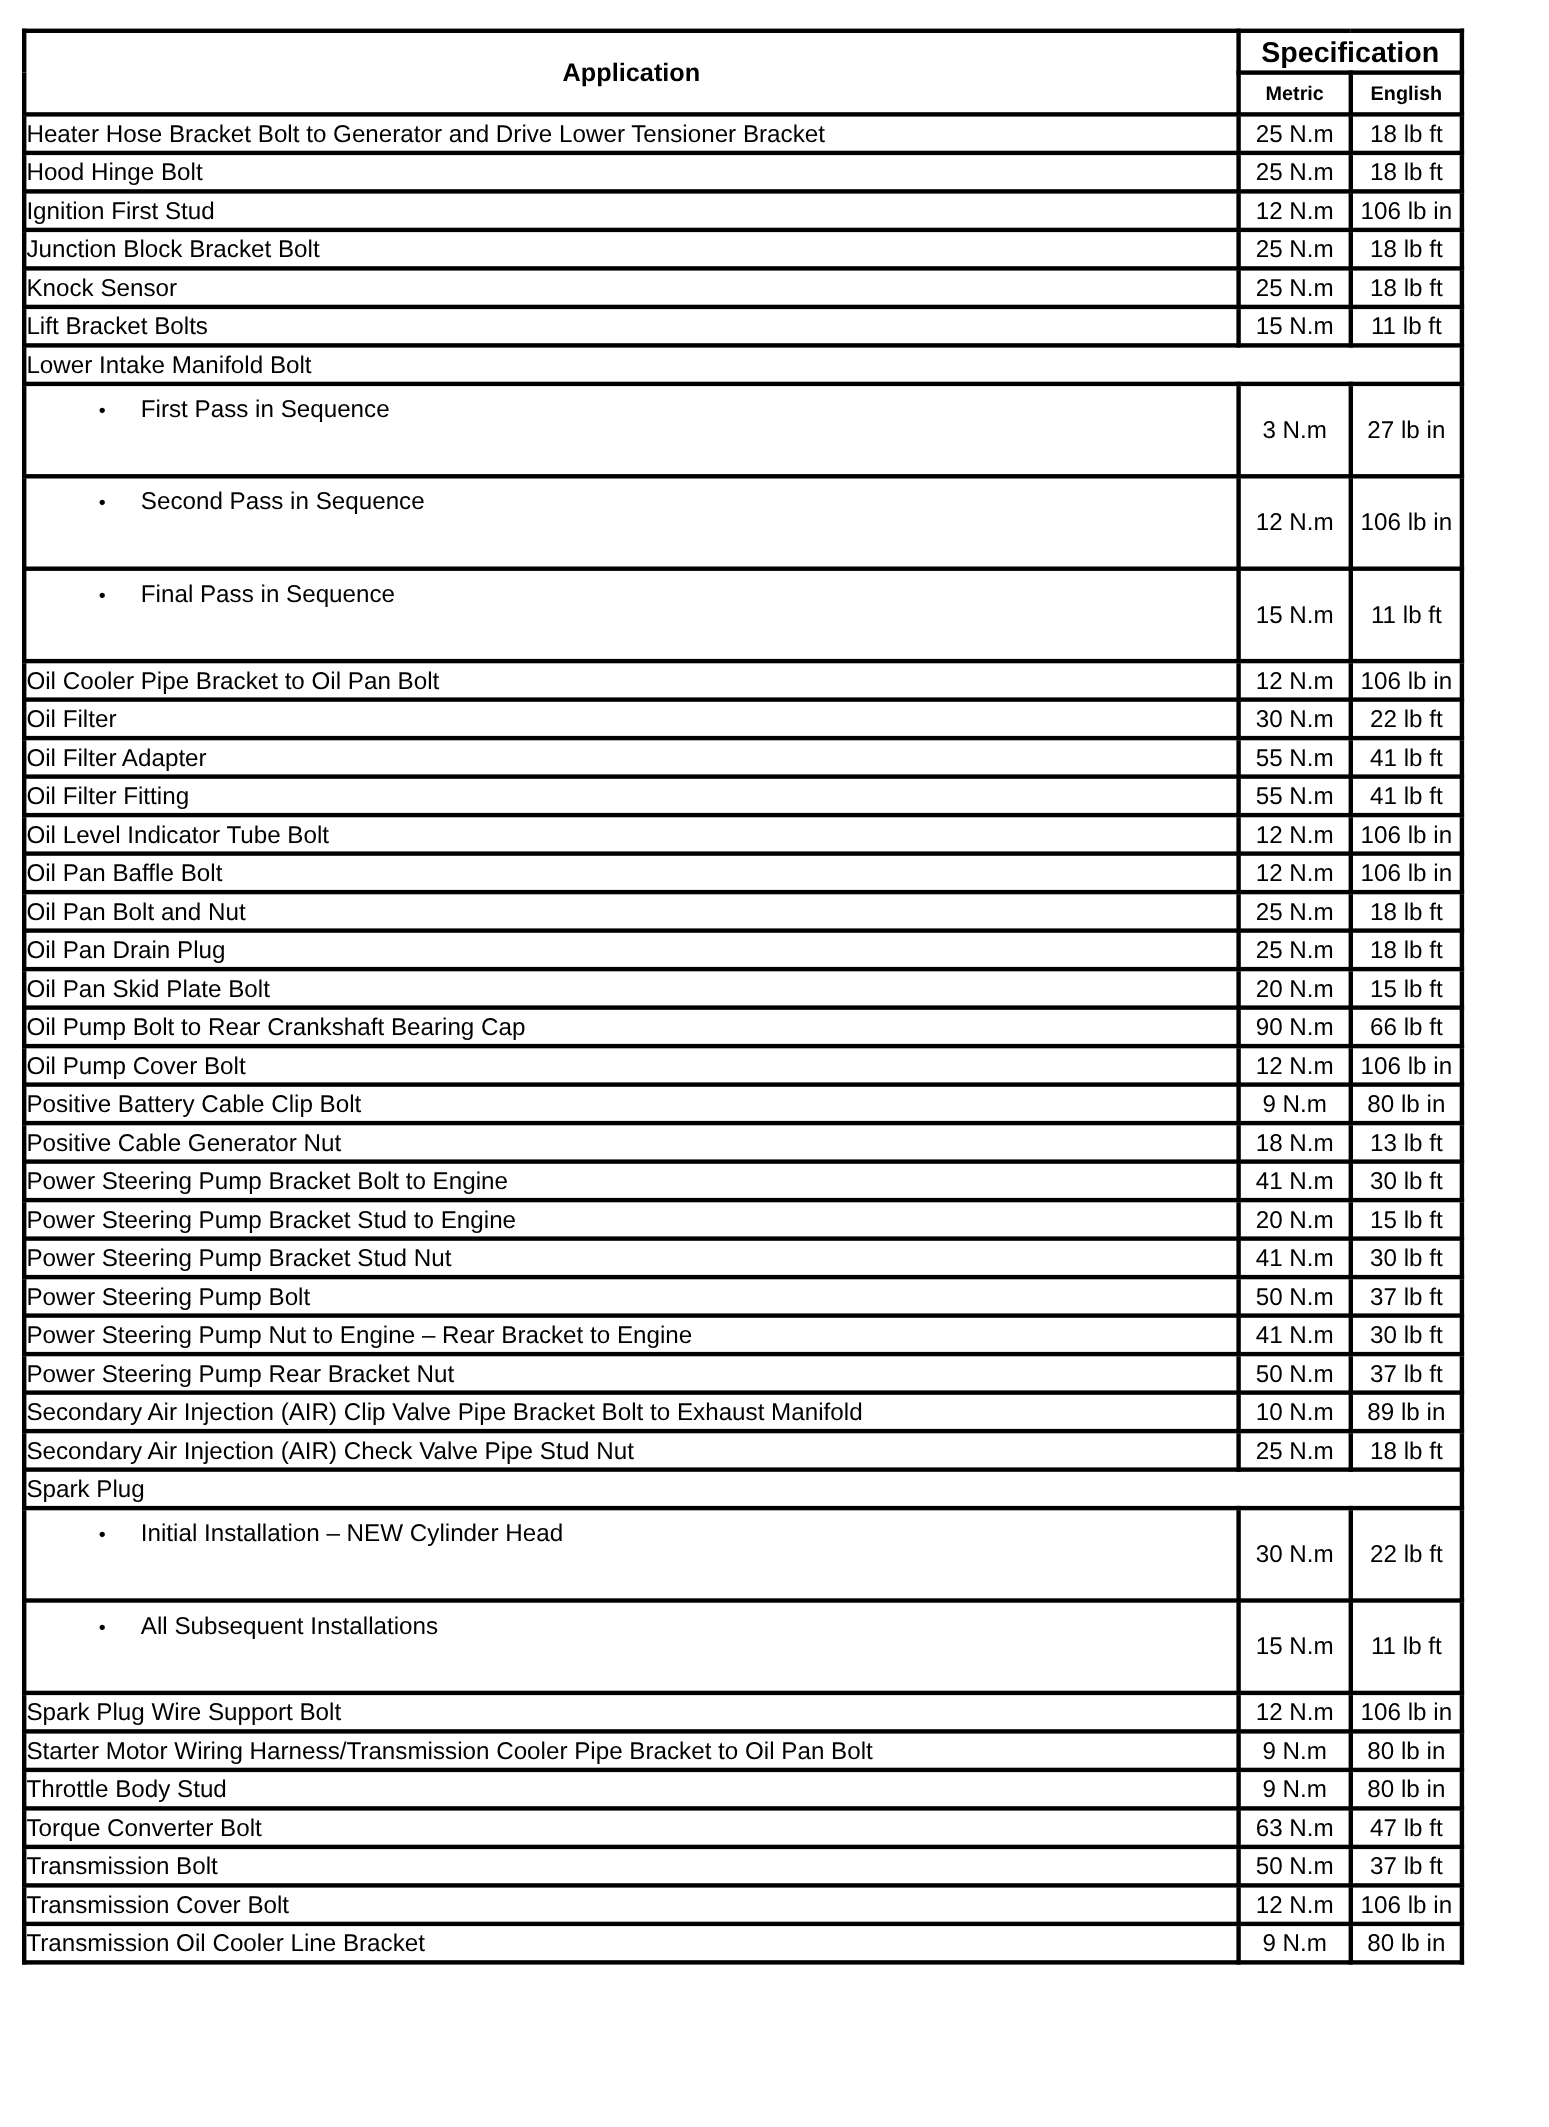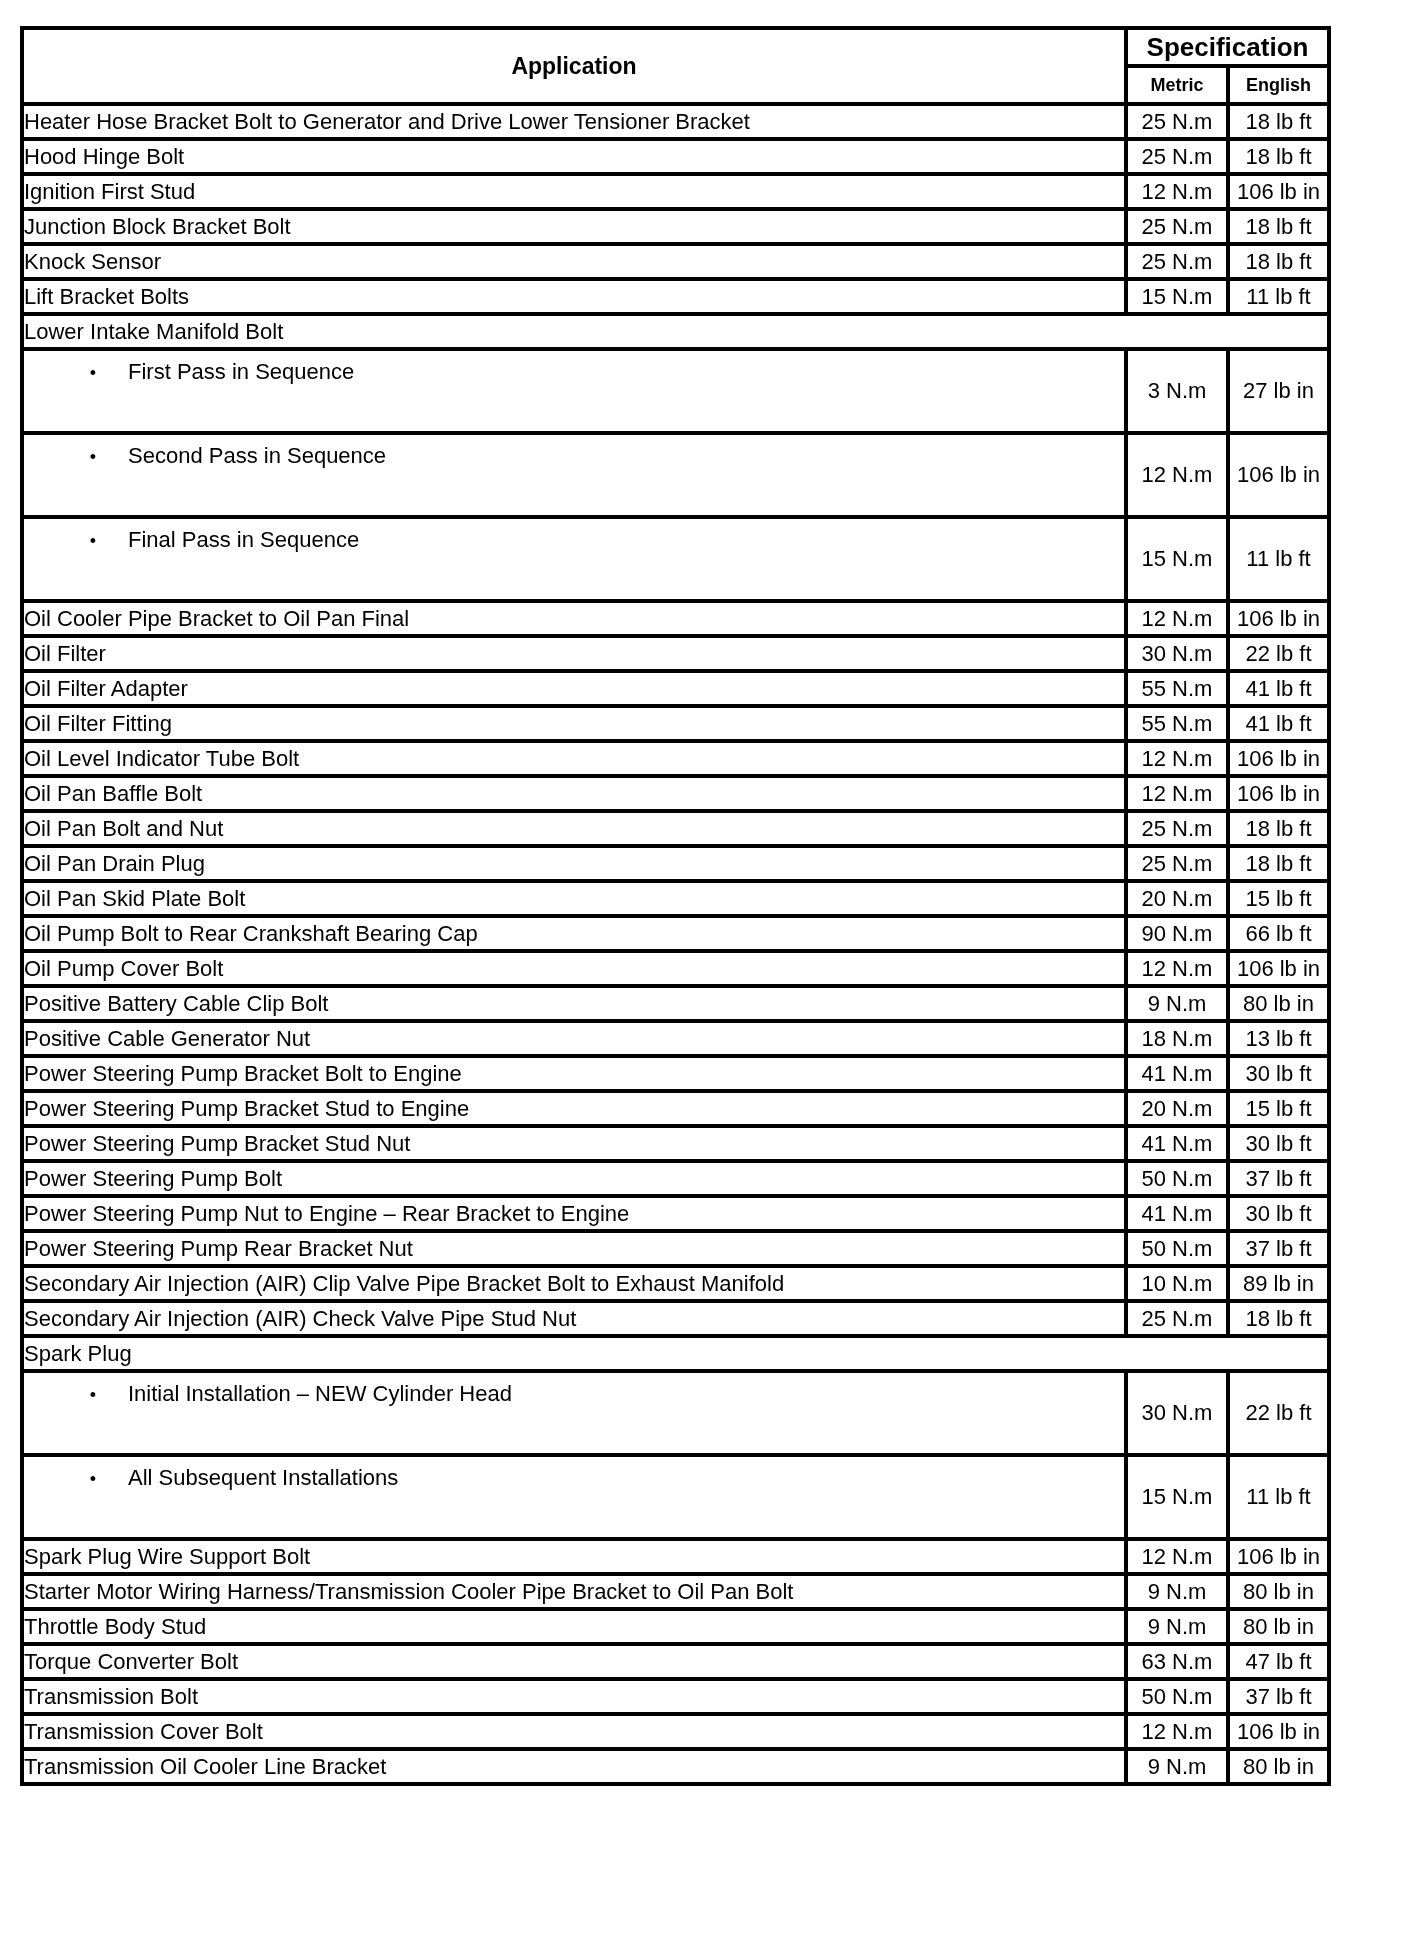--- a/index.html
+++ b/index.html
@@ -94,21 +94,21 @@
         <td class="app"><span class="bullet">•</span><span class="sub-text">Second Pass in Sequence</span></td>
         <td class="val">12 N.m</td>
         <td class="val">106 lb in</td>
       </tr>
       <tr class="tall">
         <td class="app"><span class="bullet">•</span><span class="sub-text">Final Pass in Sequence</span></td>
         <td class="val">15 N.m</td>
         <td class="val">11 lb ft</td>
       </tr>
       <tr class="row">
-        <td class="app">Oil Cooler Pipe Bracket to Oil Pan Final</td>
+        <td class="app">Oil Cooler Pipe Bracket to Oil Pan Bolt</td>
         <td class="val">12 N.m</td>
         <td class="val">106 lb in</td>
       </tr>
       <tr class="row">
         <td class="app">Oil Filter</td>
         <td class="val">30 N.m</td>
         <td class="val">22 lb ft</td>
       </tr>
       <tr class="row">
         <td class="app">Oil Filter Adapter</td>

